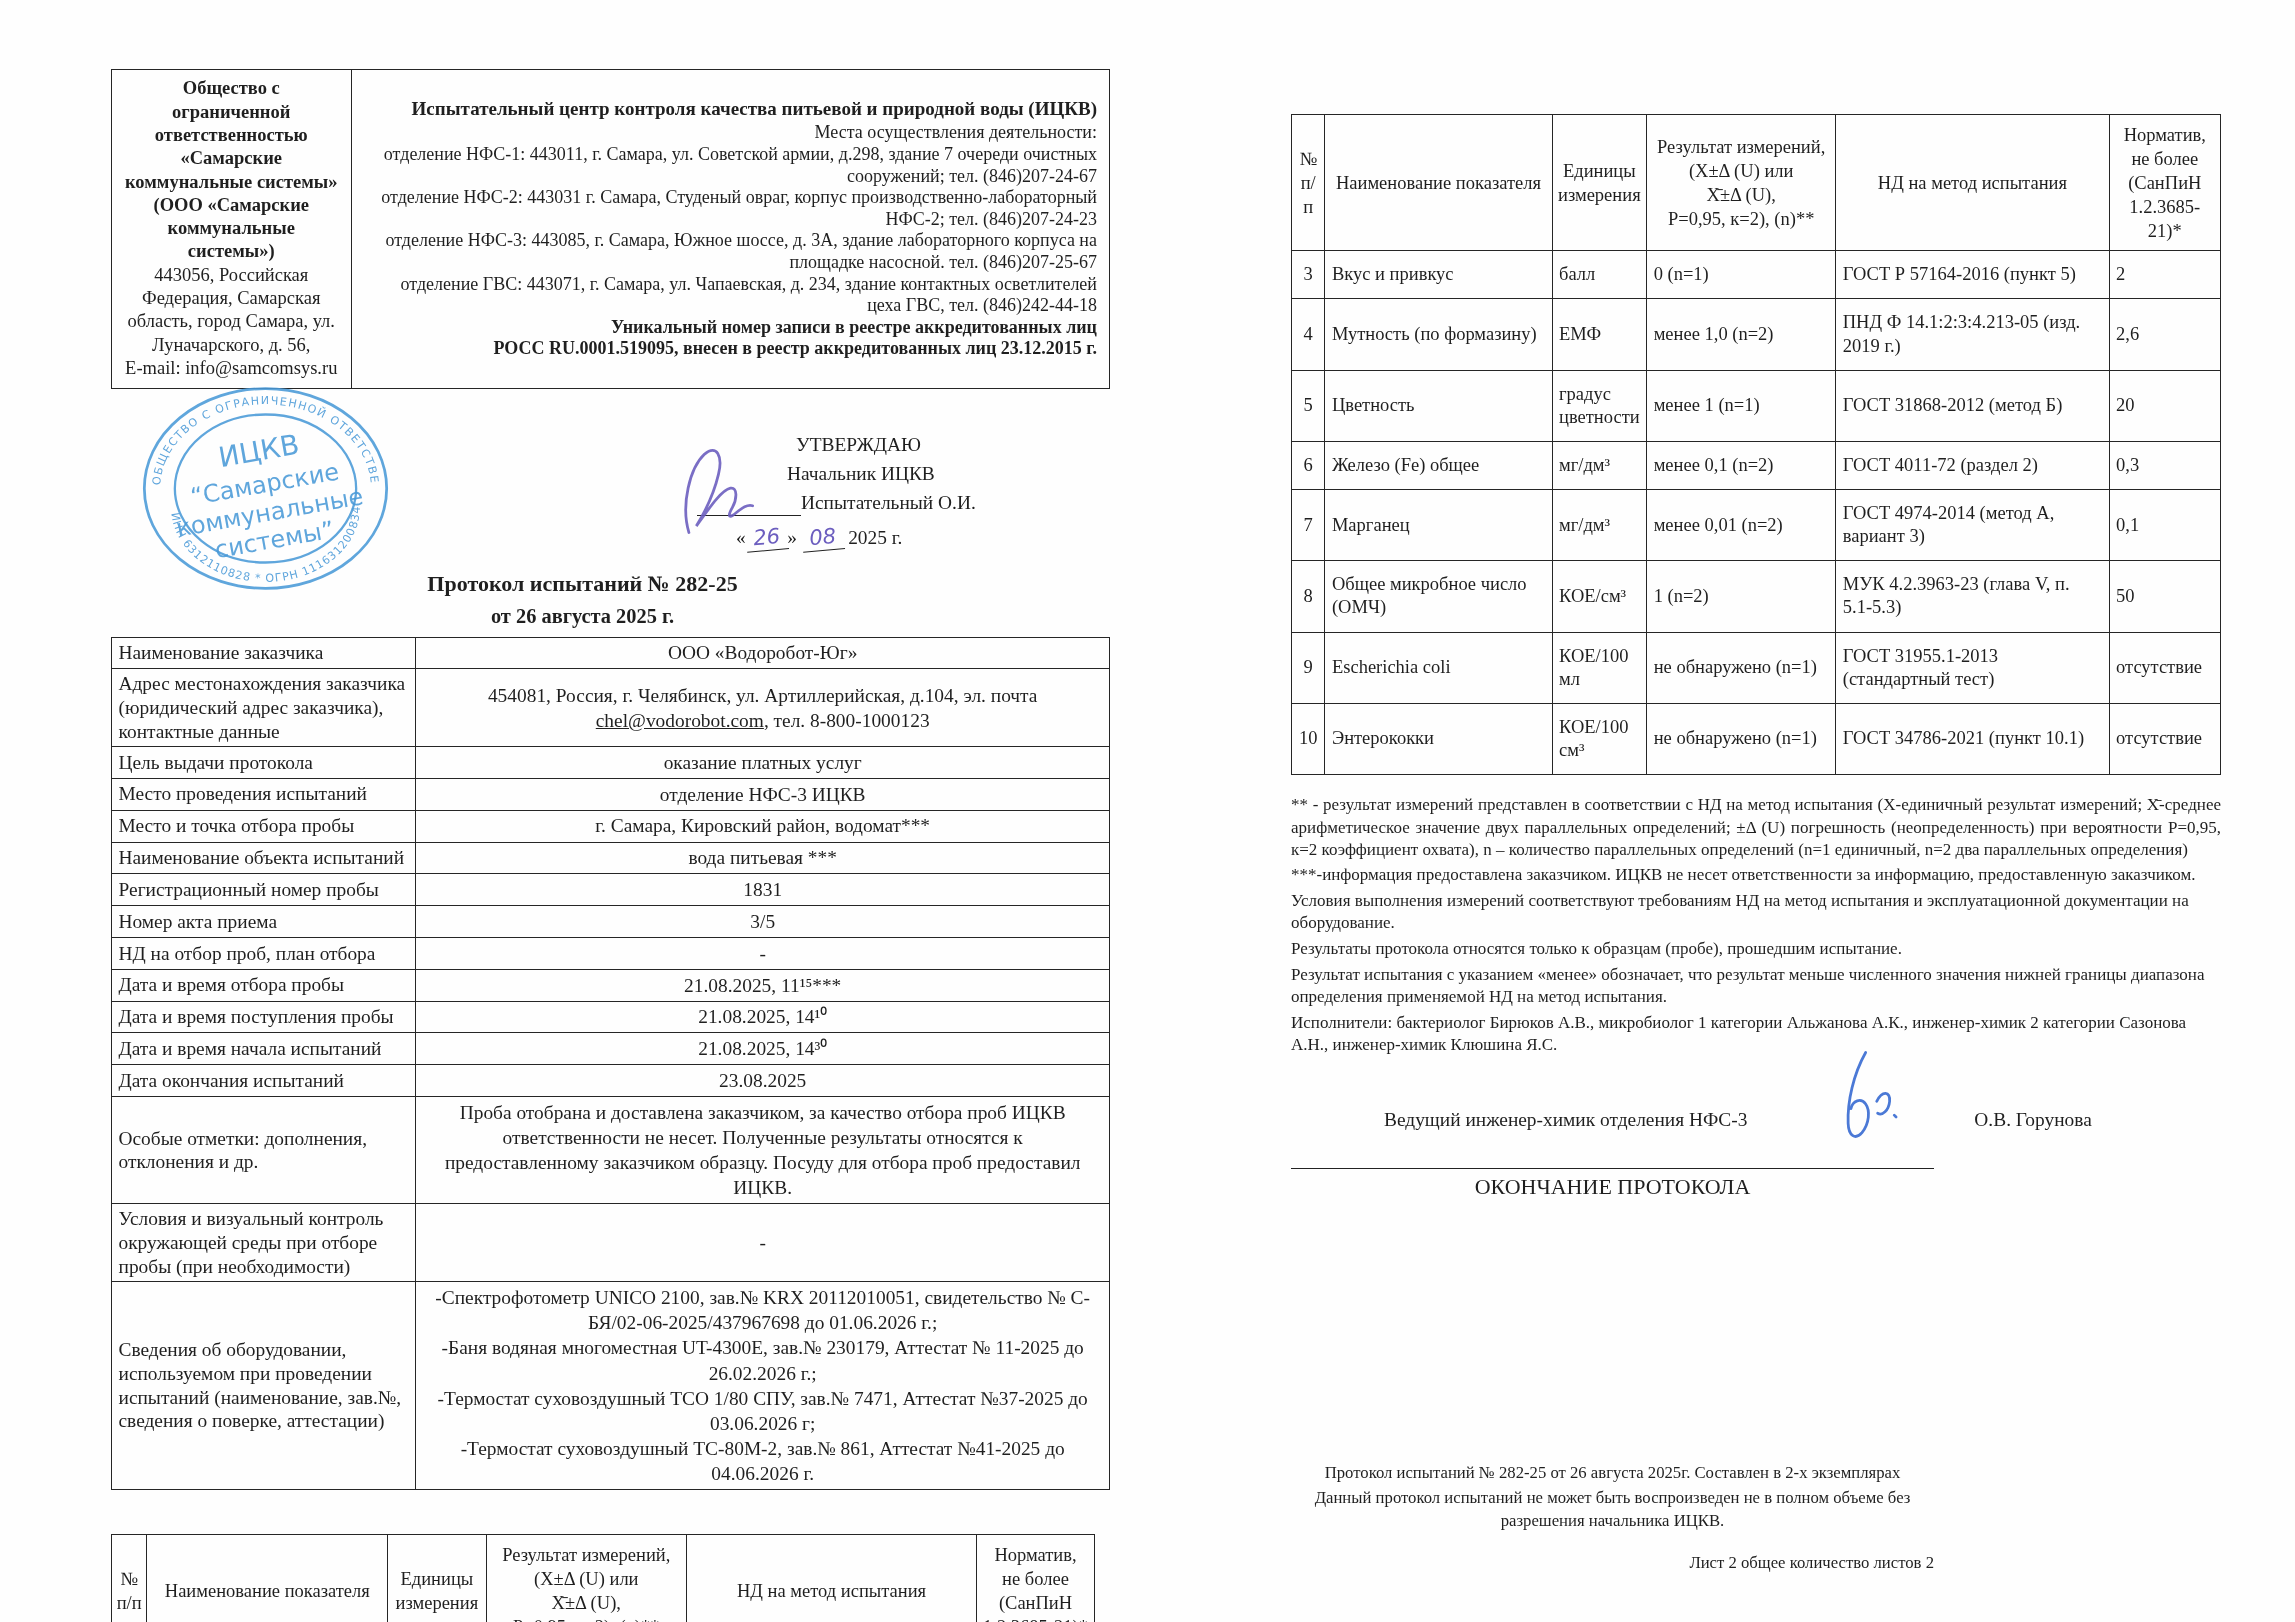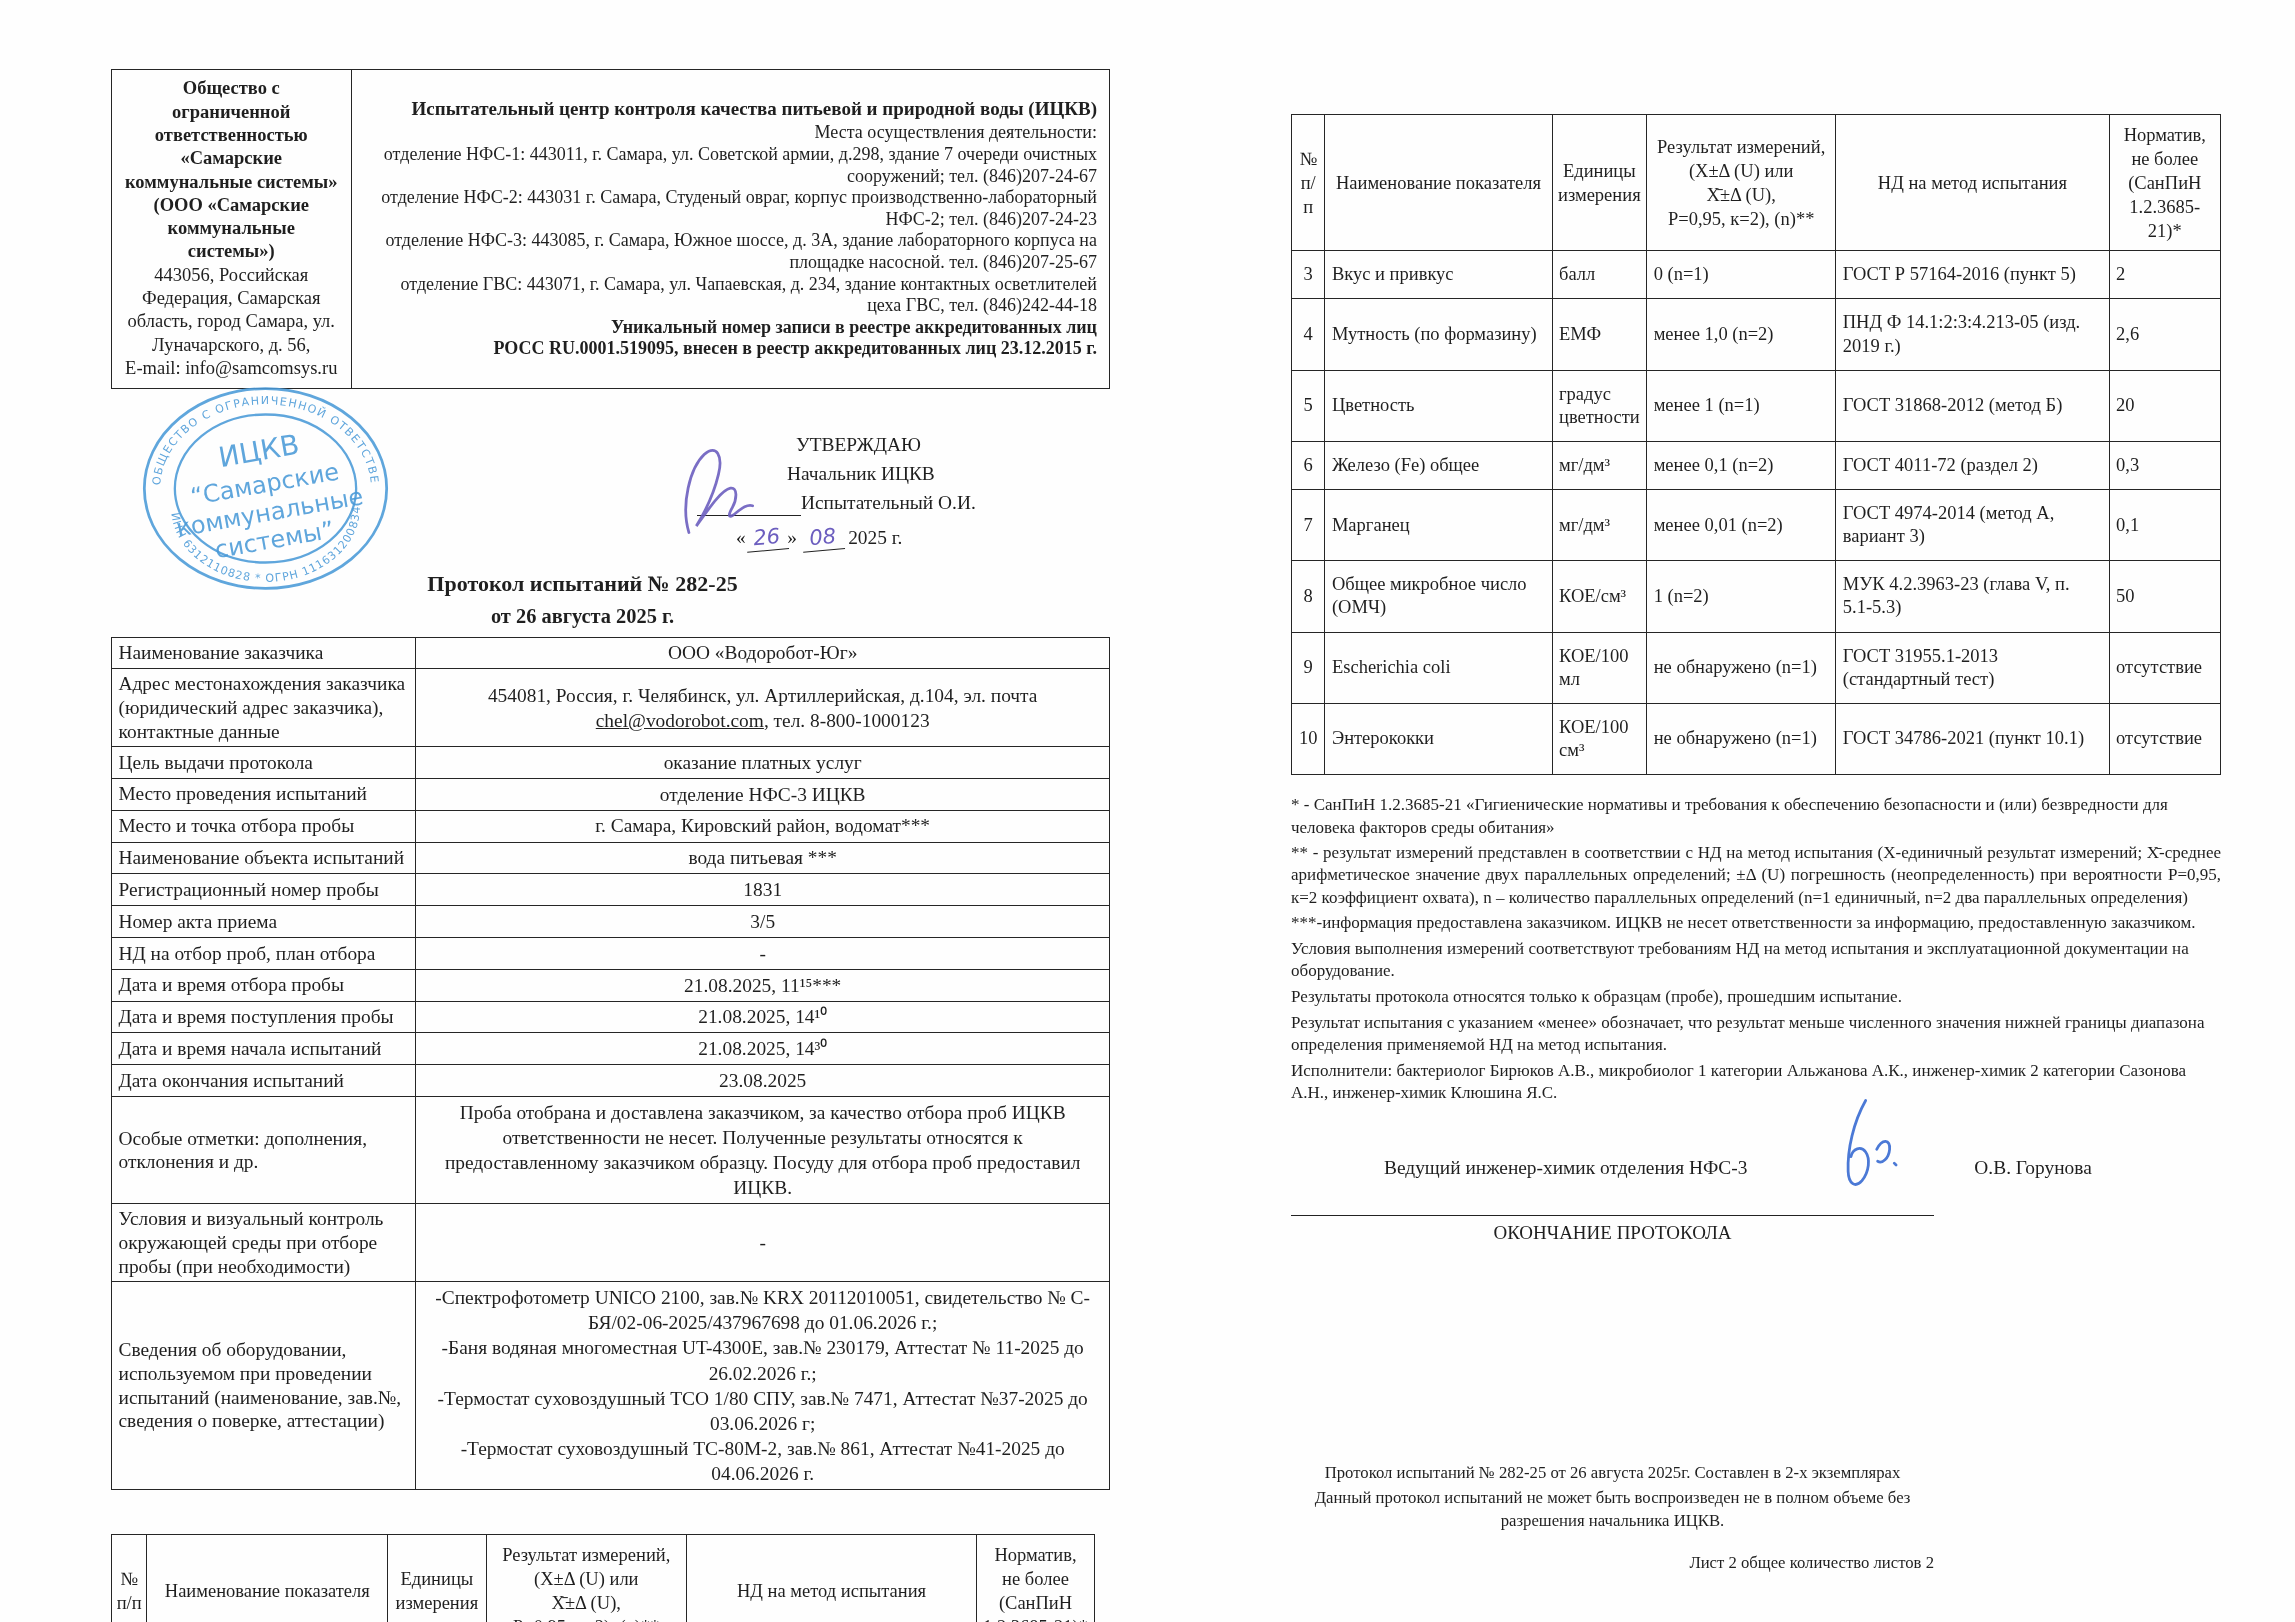--- a/index.html
+++ b/index.html
@@ -53,21 +53,21 @@
   .footnotes{margin-top:19.4px;font-size:17px;line-height:1.3;}
   .footnotes p{margin:0 0 3.7px 0;}
   .just{text-align:justify;}
 
   .signer-row{margin-top:32px;display:flex;align-items:center;font-size:19.4px;}
   .role{margin-left:93px;}
   .sig2{margin:-42px 0 0 74px;}
   .sname{margin-left:60px;}
 
   .end-rule{border-top:1.9px solid #222;width:643px;margin-top:15.7px;}
-  .end-label{width:643px;text-align:center;font-size:19px;margin-top:5.6px;}
+  .end-label{width:643px;text-align:center;font-size:22px;margin-top:5.6px;}
 
   .p2-footer{position:absolute;bottom:25.4px;left:0;width:643px;font-size:16.7px;line-height:1.35;}
   .p2-footer .f1{text-align:center;}
   .p2-footer .f2{text-align:center;margin-top:2.8px;}
   .p2-footer .f3{text-align:right;margin-top:20px;}
 </style>
 </head>
 <body>
 
 <div class="canvas">
@@ -347,21 +347,20 @@
         <td class="pre">КОЕ/100
 см³</td>
         <td>не обнаружено (n=1)</td>
         <td>ГОСТ 34786-2021 (пункт 10.1)</td>
         <td>отсутствие</td>
       </tr>
     </tbody>
       </table>
 
     <div class="footnotes">
-      <p>* - СанПиН 1.2.3685-21 «Гигиенические нормативы и требования к обеспечению безопасности и (или) безвредности для человека факторов среды обитания»</p>
       <p class="just">** - результат измерений представлен в соответствии с НД на метод испытания (Х-единичный результат измерений; Х̄-среднее арифметическое значение двух параллельных определений; ±Δ (U) погрешность (неопределенность) при вероятности Р=0,95, к=2 коэффициент охвата), n – количество параллельных определений (n=1 единичный, n=2 два параллельных определения)</p>
       <p>***-информация предоставлена заказчиком. ИЦКВ не несет ответственности за информацию, предоставленную заказчиком.</p>
       <p>Условия выполнения измерений соответствуют требованиям НД на метод испытания и эксплуатационной документации на оборудование.</p>
       <p>Результаты протокола относятся только к образцам (пробе), прошедшим испытание.</p>
       <p>Результат испытания с указанием «менее» обозначает, что результат меньше численного значения нижней границы диапазона определения применяемой НД на метод испытания.</p>
       <p>Исполнители: бактериолог Бирюков А.В., микробиолог 1 категории Альжанова А.К., инженер-химик 2 категории Сазонова А.Н., инженер-химик Клюшина Я.С.</p>
     </div>
 
     <div class="signer-row">
       <span class="role">Ведущий инженер-химик отделения НФС-3</span>

